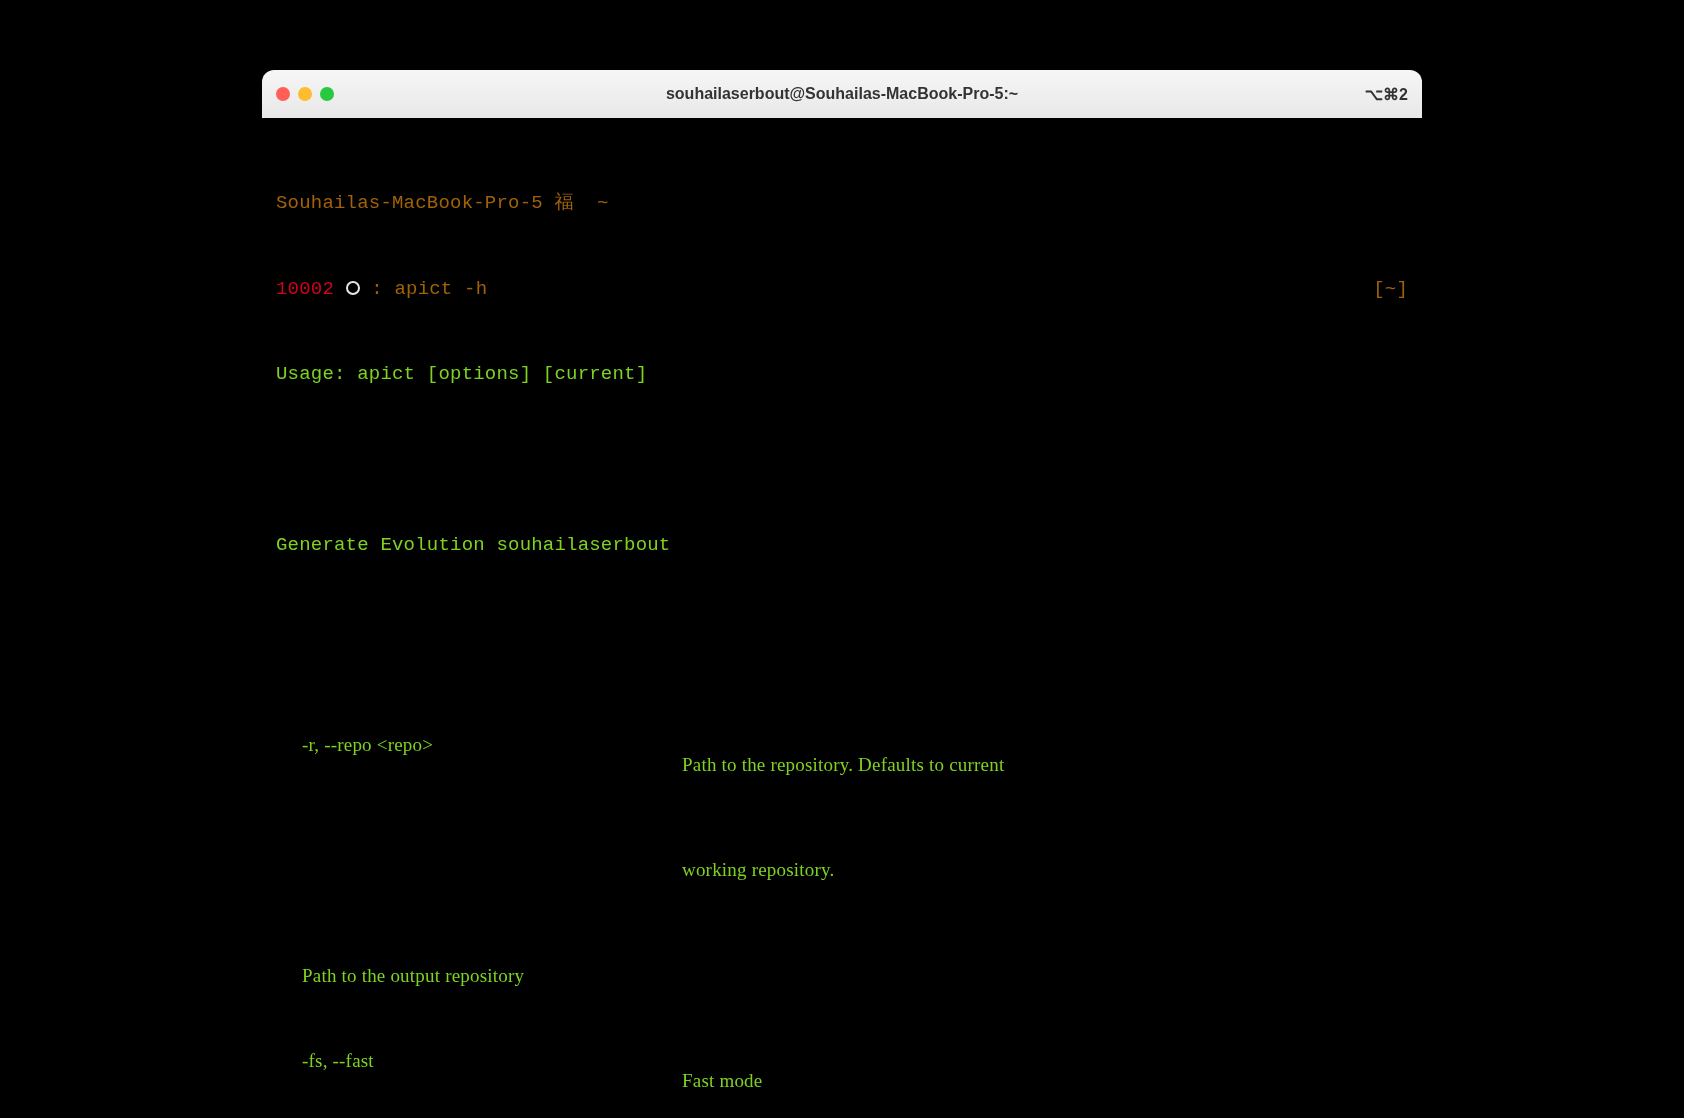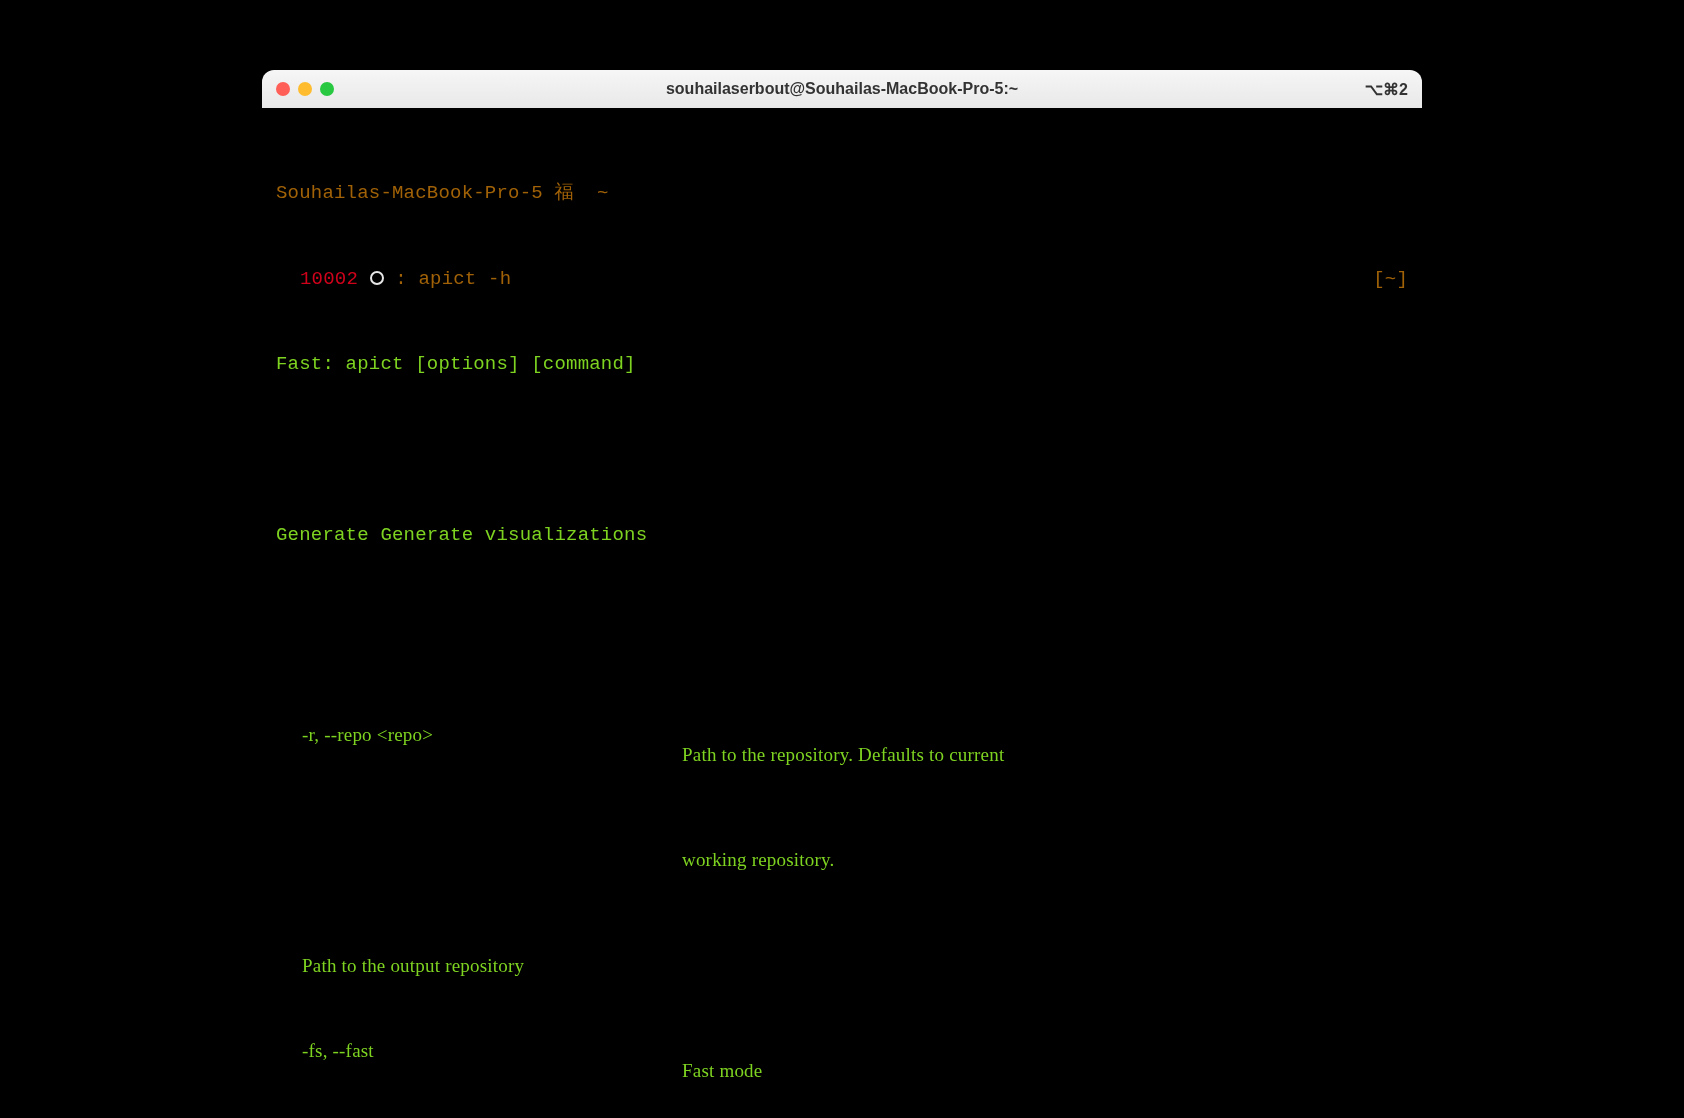--- a/index.html
+++ b/index.html
@@ -21,21 +21,21 @@
     
     .terminal-window {
       width: 1160px;
       border-radius: 12px;
       overflow: hidden;
       box-shadow: 0 20px 60px rgba(0,0,0,0.5);
     }
     
     .titlebar {
       background: linear-gradient(to bottom, #f6f6f6, #e8e8e8);
-      height: 38px;
+      height: 48px;
       display: flex;
       align-items: center;
       padding: 0 14px;
       position: relative;
     }
     
     .traffic-lights {
       display: flex;
       gap: 8px;
       align-items: center;
@@ -85,21 +85,20 @@
       letter-spacing: 0.2px;
     }
     
     .green { color: #7ed321; }
     .red { color: #d0021b; }
     .white { color: #a16207; }
     
     .prompt-line {
       display: flex;
       justify-content: space-between;
-      margin-left: 24px;
     }
     
     .row {
       display: flex;
     }
     
     .opt-flag {
       width: 380px;
       flex-shrink: 0;
     }
@@ -137,23 +136,23 @@
     <div class="shortcut">⌥⌘2</div>
   </div>
 
   <div class="terminal-body">
     <div class="terminal-content">
       <div class="white"><span>Souhailas-MacBook-Pro-5</span> <span>福</span>  <span>~</span></div>
       <div class="prompt-line">
         <div><span class="red">10002</span><span class="white"> </span><span class="circle-icon"></span><span class="white"> <span>:</span> <span>apict -h</span></span></div>
         <div class="white">[~]</div>
       </div>
-      <div class="green">Fast: apict [options] [command]</div>
+      <div class="green">Usage: apict [options] [current]</div>
       <div class="green"> </div>
-      <div class="green">Generate Generate visualizations</div>
+      <div class="green">Generate Evolution souhailaserbout</div>
       <div class="green"> </div>
       
       <div class="green row indent"><div class="opt-flag">-r, --repo &lt;repo&gt;</div><div class="opt-desc">Path to the repository. Defaults to current</div></div>
       <div class="green row indent"><div class="opt-flag"></div><div class="opt-desc">working repository.</div></div>
       <div class="green row indent"><div class="opt-desc">Path to the output repository</div></div>
       <div class="green row indent"><div class="opt-flag">-fs, --fast</div><div class="opt-desc">Fast mode</div></div>
       
       
       
       

